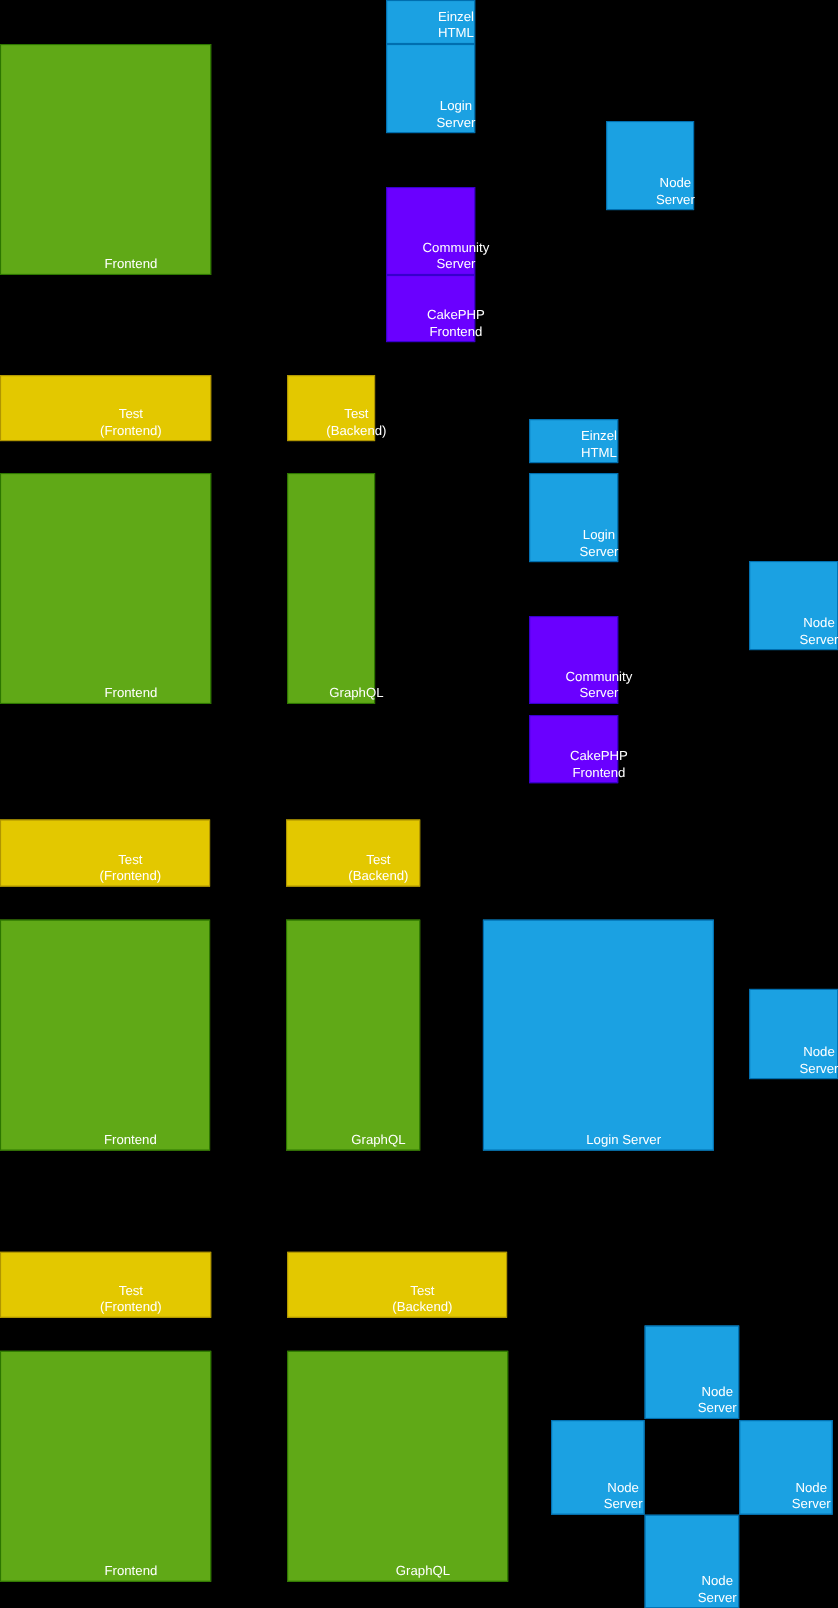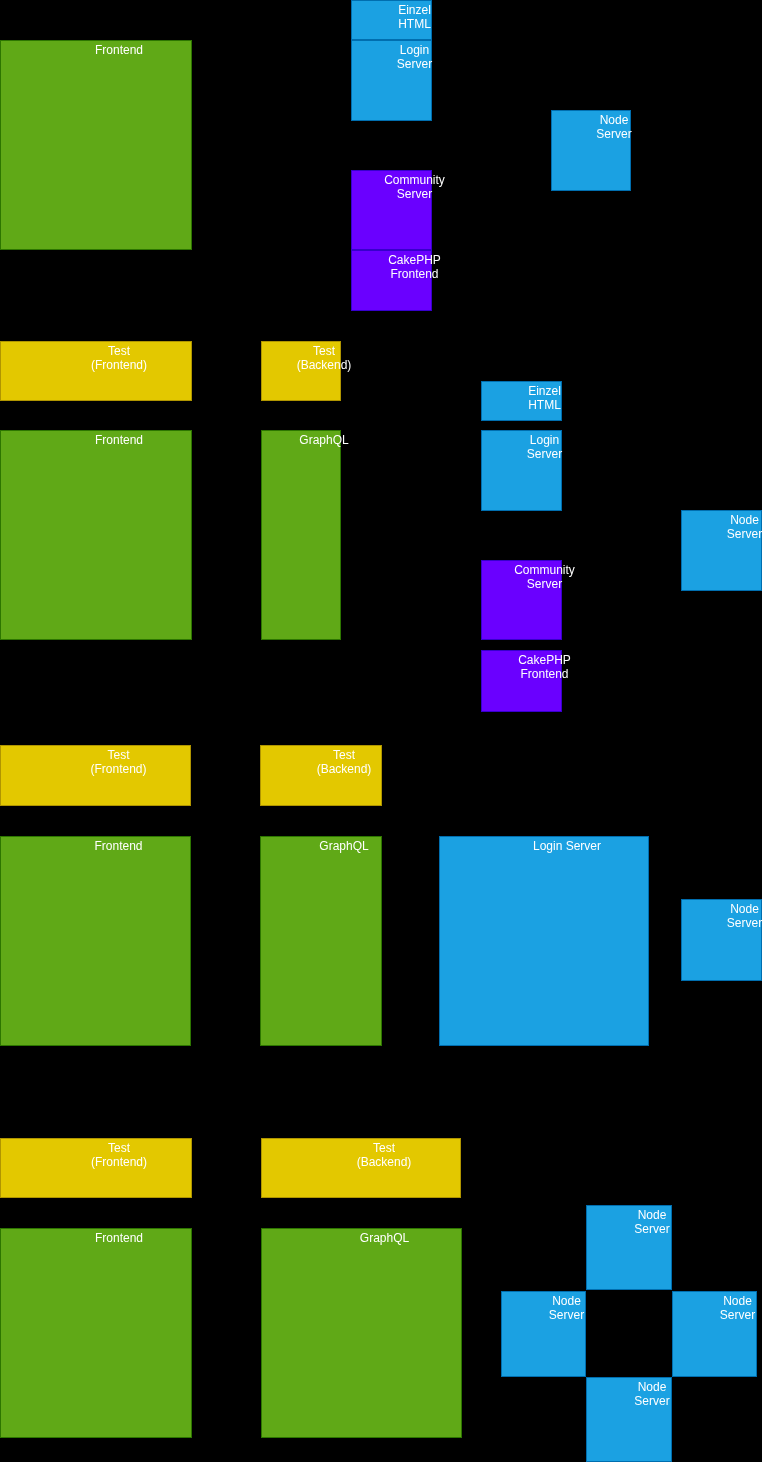--- a/index.html
+++ b/index.html
@@ -13,21 +13,21 @@
     height: 1462px;
     background: #000000;
     overflow: hidden;
     font-family: "Liberation Sans", sans-serif;
   }
   .node {
     position: absolute;
     box-sizing: border-box;
     border: 1px solid transparent;
     display: flex;
-    align-items: flex-start;
+    align-items: flex-end;
     justify-content: center;
     text-align: center;
     padding-left: 46px;
   }
   .node .label {
     color: #ffffff;
     font-size: 12px;
     line-height: 1.2;
     white-space: pre-line;
     pointer-events: none;

